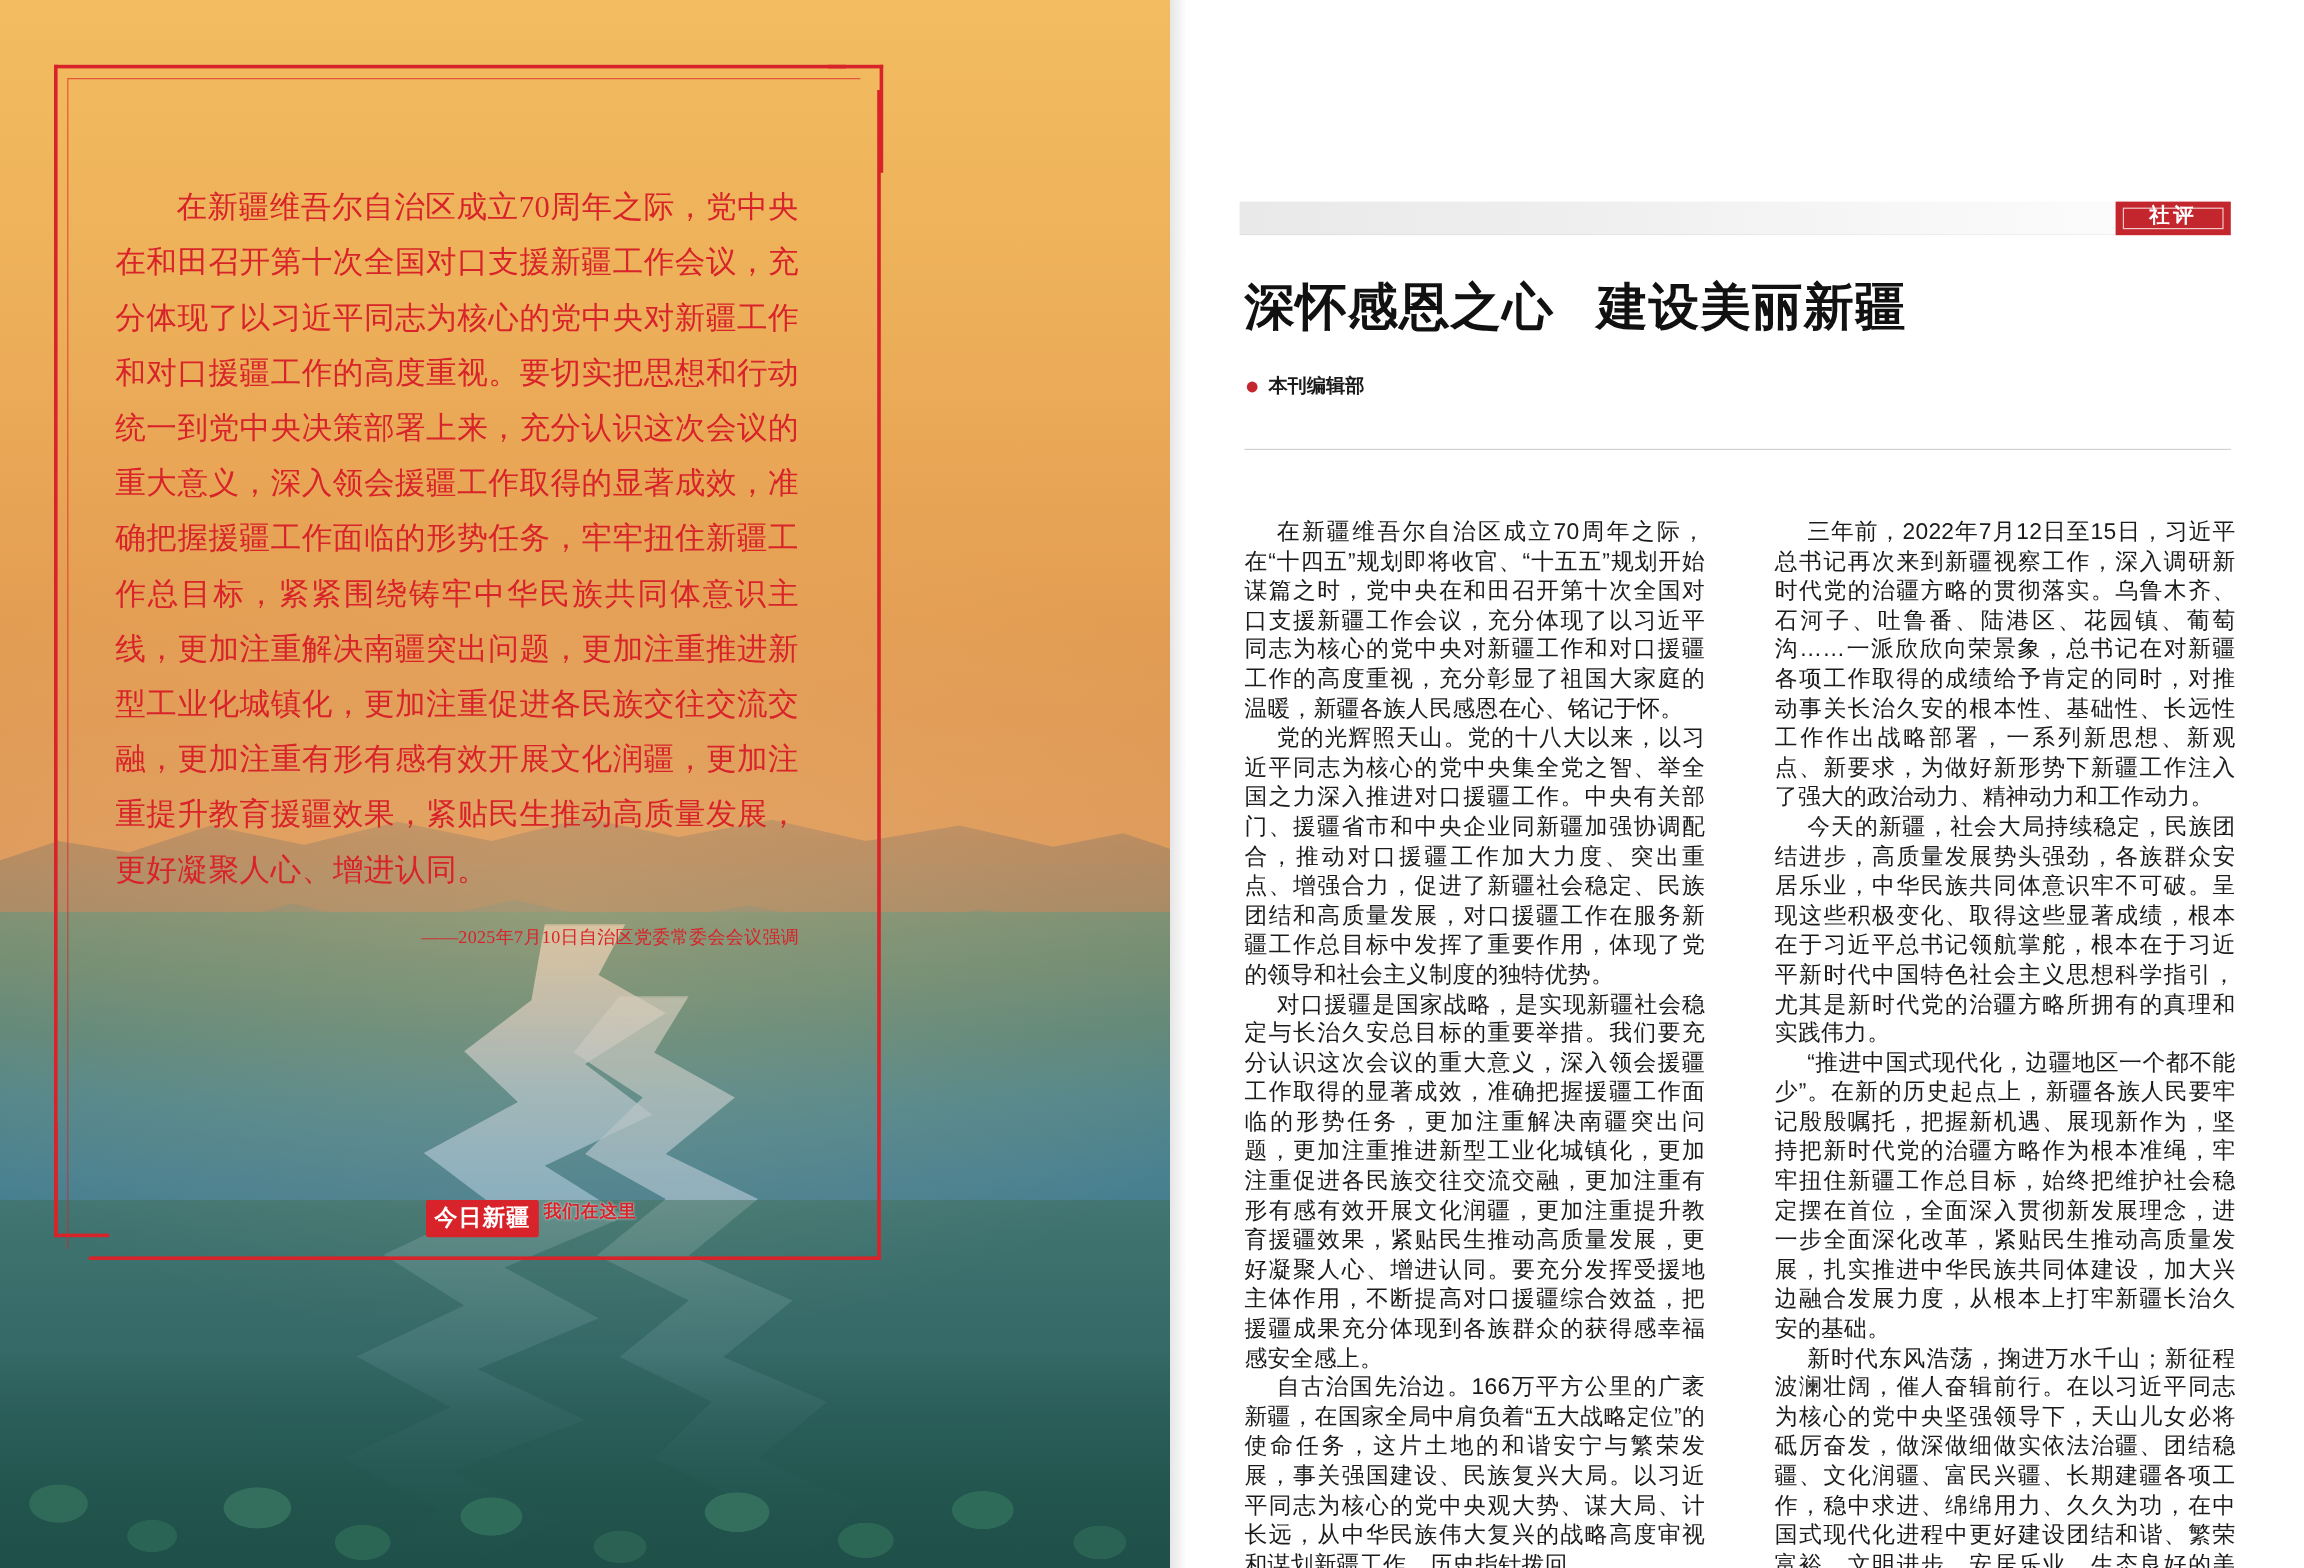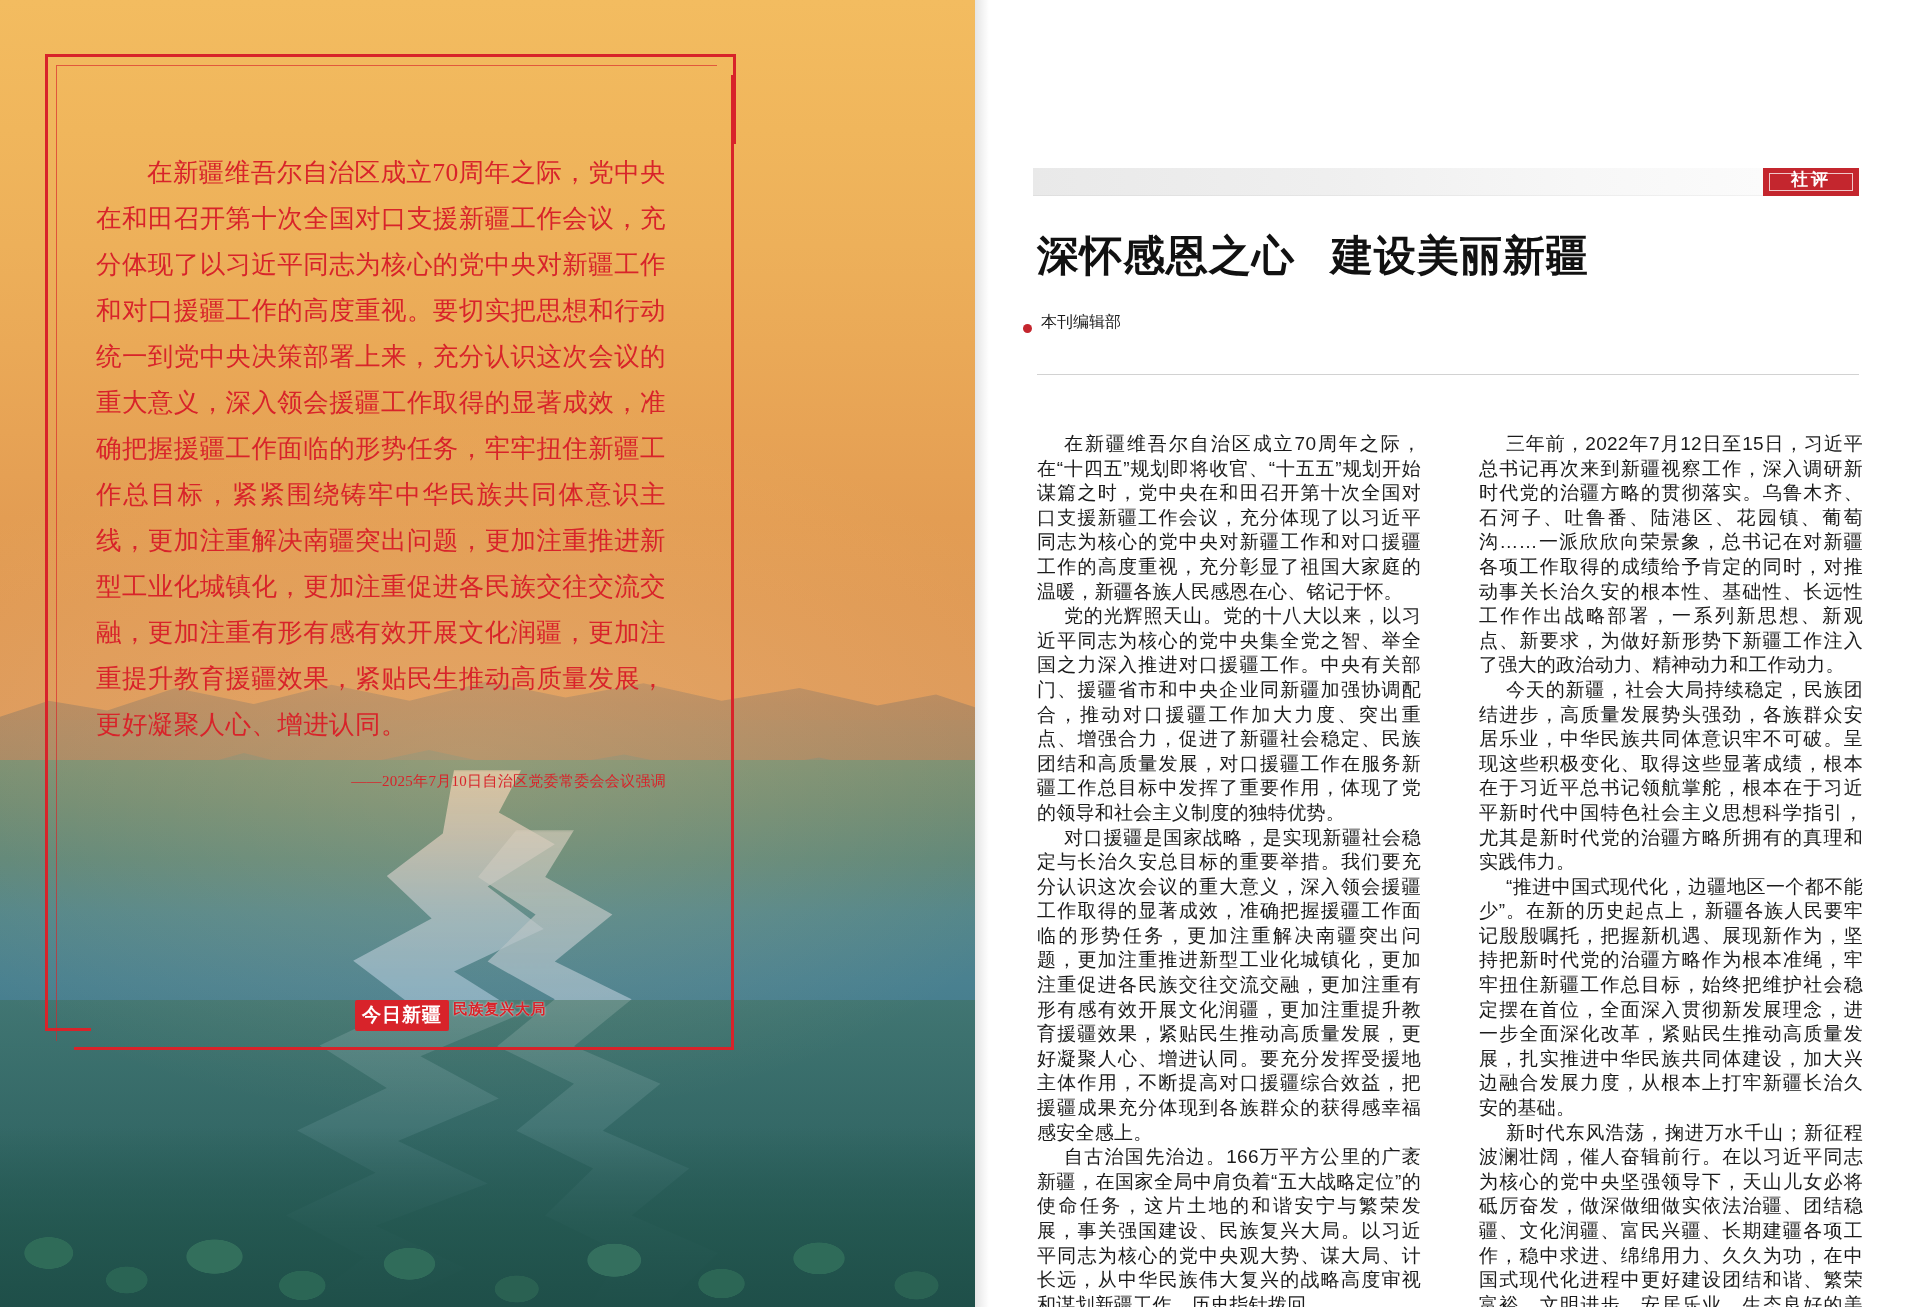--- a/index.html
+++ b/index.html
@@ -252,25 +252,25 @@
     font-size: 42px;
     font-weight: 700;
     color: #111111;
     letter-spacing: 1px;
     font-family: "Liberation Serif", "DejaVu Serif", serif;
   }
   .headline .gap { display: inline-block; width: 36px; }
 
   .byline {
     position: absolute;
-    left: 48px; top: 312px;
-    display: flex; align-items: flex-end; gap: 9px;
+    left: 64px; top: 312px;
+    display: flex; align-items: center; gap: 9px;
     font-size: 16px;
     color: #1a1a1a;
-    font-weight: 400;
+    font-weight: 700;
   }
   .byline-dot {
     width: 9px; height: 9px; border-radius: 50%;
     background: #c4262e;
     display: inline-block;
   }
 
   .rule {
     position: absolute;
     left: 62px; top: 374px;
@@ -326,21 +326,21 @@
     <div class="frame-corner-tr"></div>
     <div class="frame-corner-bl"></div>
 
     <div class="quote-block">
       <div class="quote-text">在新疆维吾尔自治区成立70周年之际，党中央在和田召开第十次全国对口支援新疆工作会议，充分体现了以习近平同志为核心的党中央对新疆工作和对口援疆工作的高度重视。要切实把思想和行动统一到党中央决策部署上来，充分认识这次会议的重大意义，深入领会援疆工作取得的显著成效，准确把握援疆工作面临的形势任务，牢牢扭住新疆工作总目标，紧紧围绕铸牢中华民族共同体意识主线，更加注重解决南疆突出问题，更加注重推进新型工业化城镇化，更加注重促进各民族交往交流交融，更加注重有形有感有效开展文化润疆，更加注重提升教育援疆效果，紧贴民生推动高质量发展，更好凝聚人心、增进认同。</div>
       <div class="quote-attr">——2025年7月10日自治区党委常委会会议强调</div>
     </div>
 
     <div class="logo-badge">
       <span class="logo-main">今日新疆</span>
-      <span class="logo-sub">民族复兴大局</span>
+      <span class="logo-sub">我们在这里</span>
     </div>
   </div>
 
   <div class="right-page">
     <div class="gutter-shadow"></div>
 
     <div class="head-bar">
       <div class="head-bar-grad"></div>
       <div class="head-bar-tag">
         <span>社评</span>

